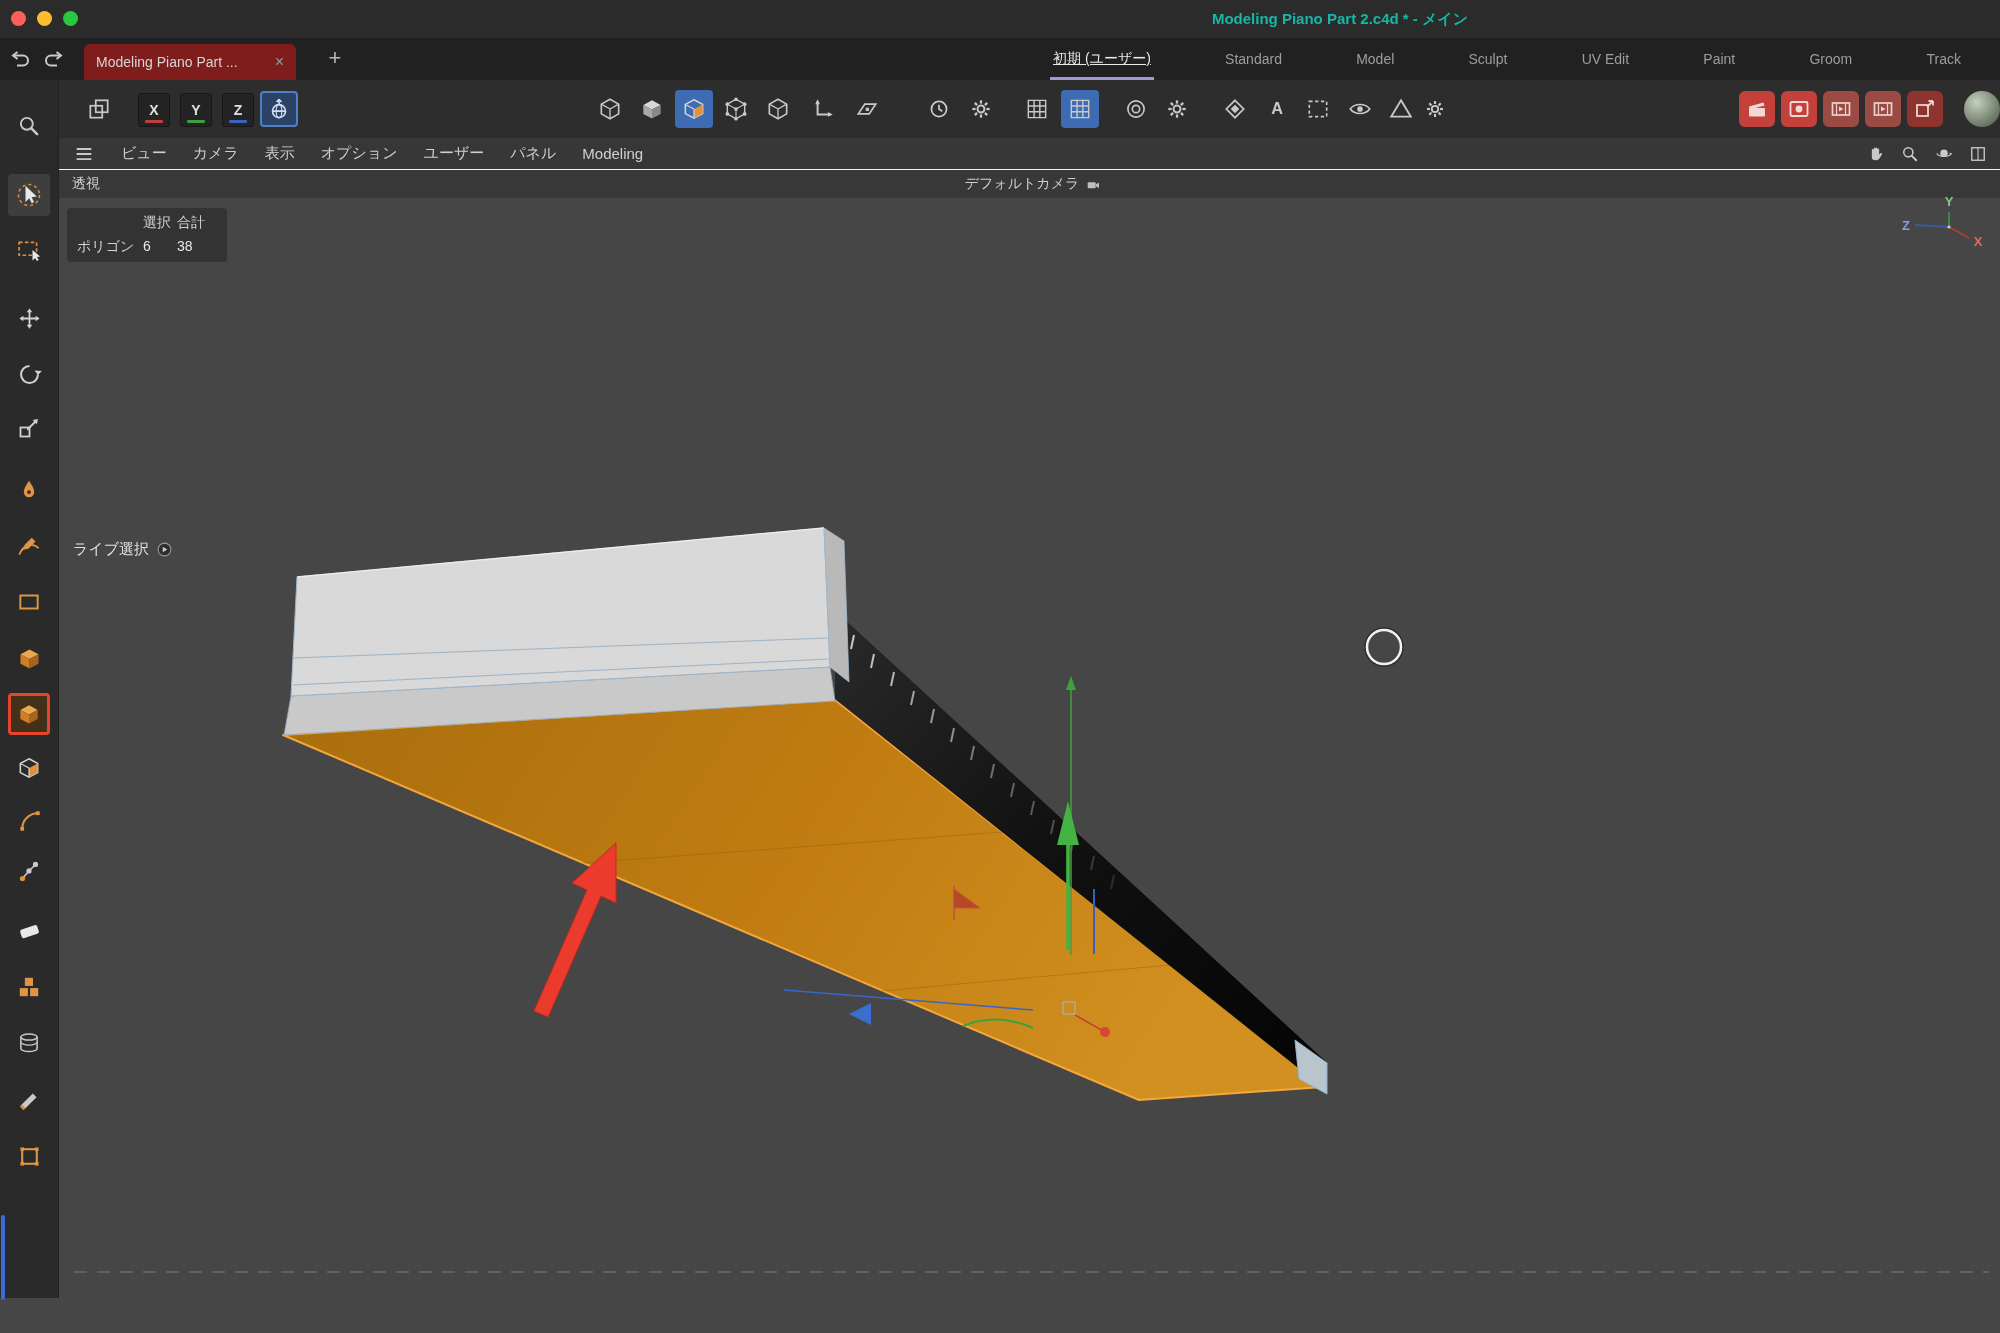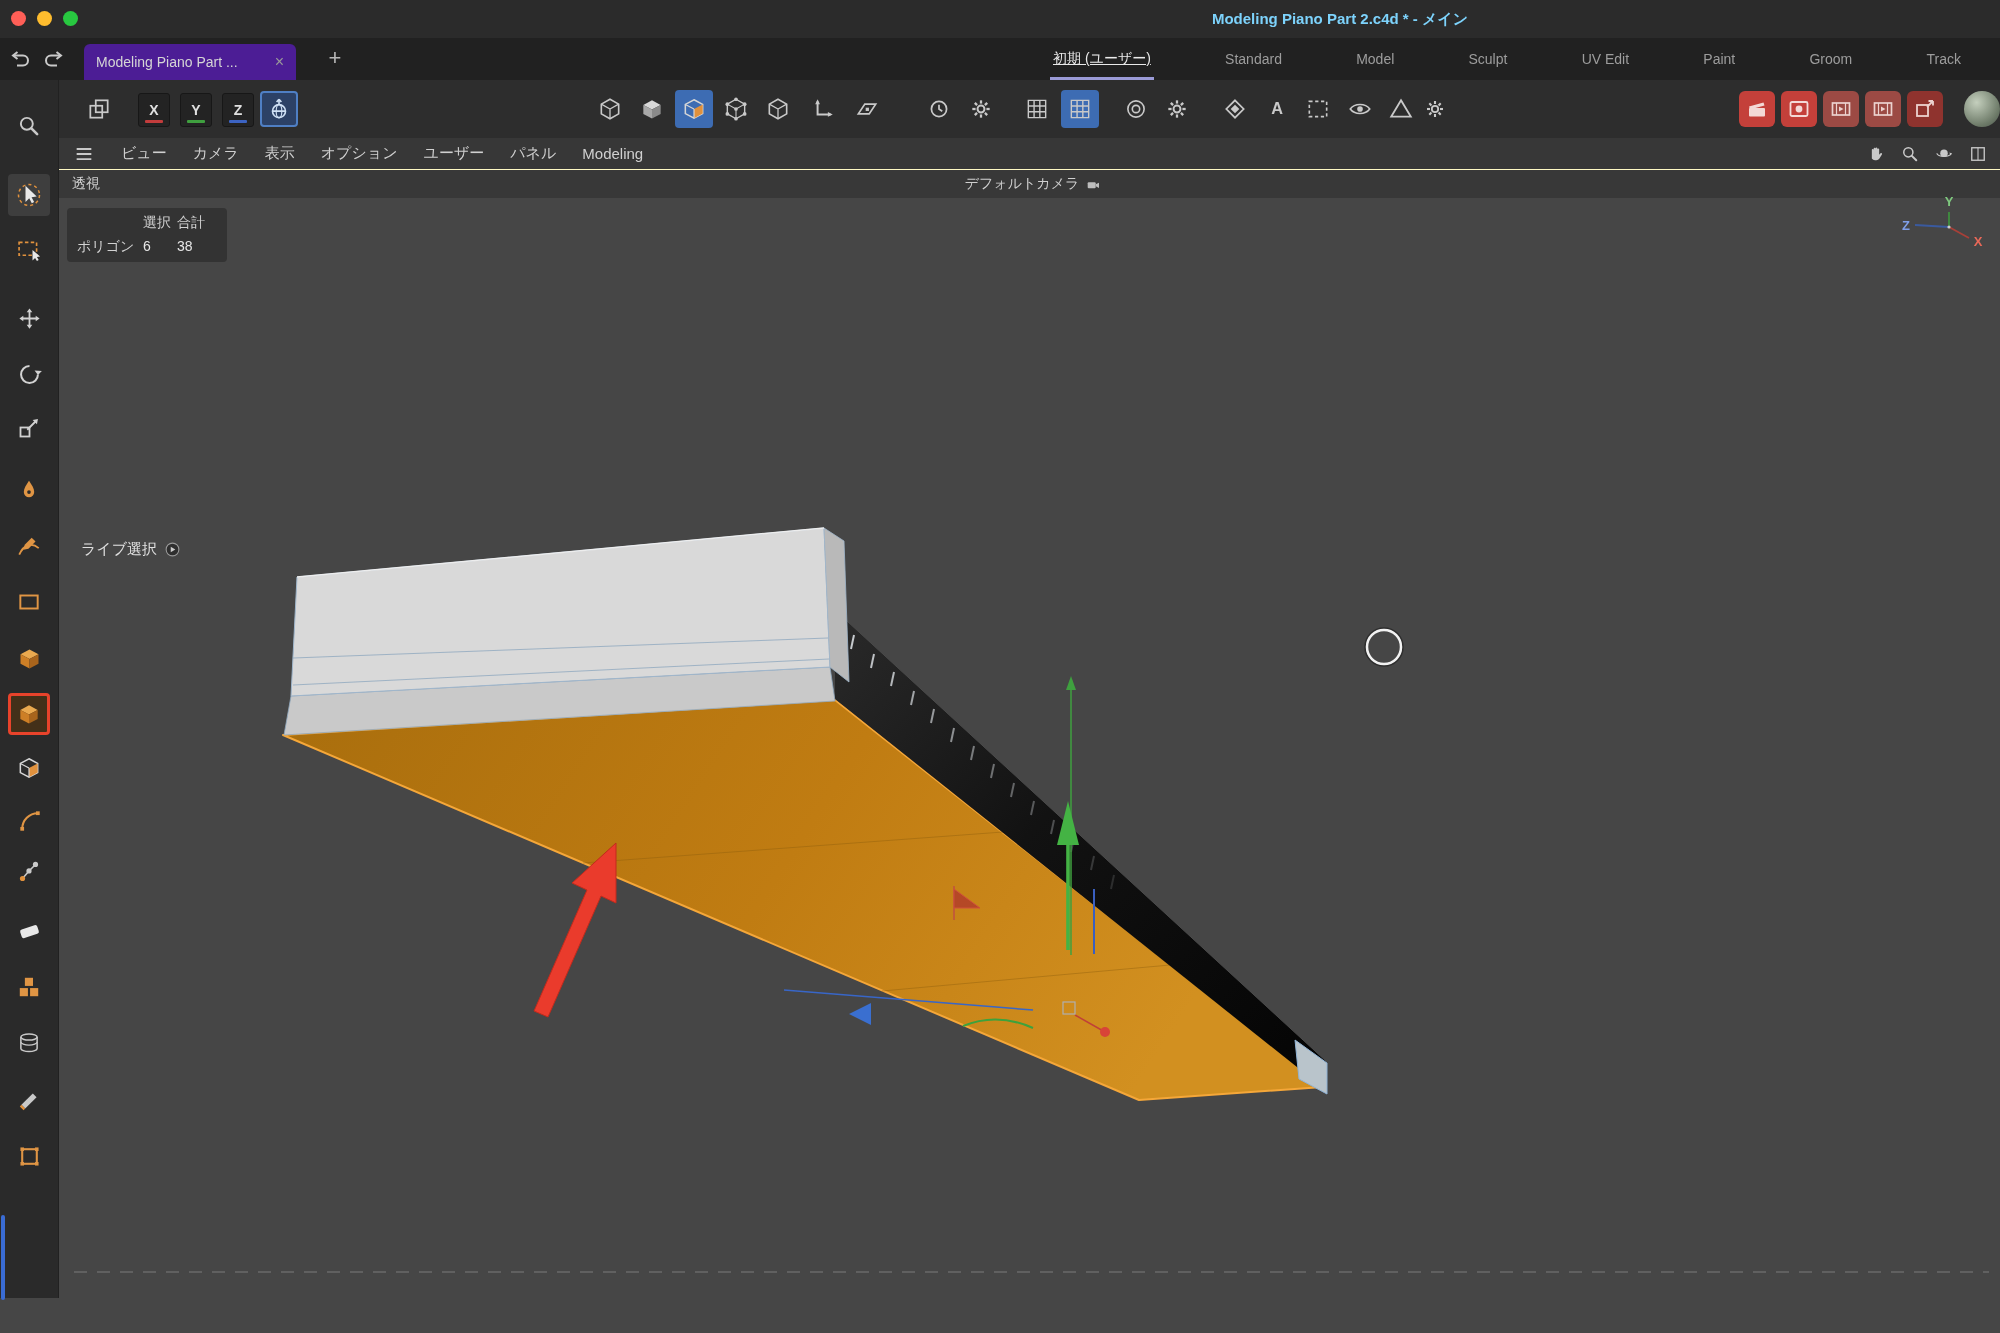--- a/index.html
+++ b/index.html
@@ -2,25 +2,25 @@
 <html><head>
 <meta charset="utf-8">
 <style>
   html,body{margin:0;padding:0;background:#000;}
   #app{position:relative;width:2000px;height:1333px;background:#464646;overflow:hidden;
        font-family:"Liberation Sans","DejaVu Sans",sans-serif;-webkit-font-smoothing:antialiased;}
   .ic{display:block;color:#c9c9c9;}
   
   #titlebar{position:absolute;left:0;top:0;width:2000px;height:38px;background:#2b2b2b;border-bottom:1px solid #191919;}
   .light{position:absolute;top:11px;width:15px;height:15px;border-radius:50%;}
-  #title-text{position:absolute;left:1340px;top:10px;transform:translateX(-50%);color:#7dd3fc;font-size:15px;font-weight:bold;white-space:nowrap;}
+  #title-text{position:absolute;left:1340px;top:10px;transform:translateX(-50%);color:#14b8a6;font-size:15px;font-weight:bold;white-space:nowrap;}
   
   #tabbar{position:absolute;left:0;top:38px;width:2000px;height:42px;background:#212121;border-bottom:1px solid #121212;}
   .histbtn{position:absolute;top:8px;width:26px;height:26px;color:#a9a9a9;display:flex;align-items:center;justify-content:center;}
-  #doc-tab{position:absolute;left:84px;top:6px;width:212px;height:36px;background:#4c1d95;border-radius:6px 6px 0 0;display:flex;align-items:center;padding:0 12px;box-sizing:border-box;}
+  #doc-tab{position:absolute;left:84px;top:6px;width:212px;height:36px;background:#7f1d1d;border-radius:6px 6px 0 0;display:flex;align-items:center;padding:0 12px;box-sizing:border-box;}
   #doc-tab .lbl{color:#d5d5d5;font-size:14px;flex:1;white-space:nowrap;overflow:hidden;}
   #doc-tab .x{color:#9a9a9a;font-size:16px;margin-left:10px;}
   #new-tab{position:absolute;left:322px;top:5px;color:#b8b8b8;font-size:22px;width:26px;height:30px;display:flex;align-items:center;justify-content:center;}
   #layouts{position:absolute;left:1050px;right:36px;top:0;height:42px;display:flex;align-items:center;justify-content:space-between;}
   .layout{color:#9d9d9d;font-size:14px;padding:12px 3px;white-space:nowrap;}
   .layout.active{color:#eaeaea;box-shadow:inset 0 -3px 0 #9b9bd7;text-decoration:underline;}
   
   #toolbar{position:absolute;left:59px;top:80px;width:1941px;height:58px;background:#2d2d2d;border-bottom:1px solid #1e1e1e;}
   .tbtn{position:absolute;top:10px;width:38px;height:38px;border-radius:4px;display:flex;align-items:center;justify-content:center;color:#b9b9b9;}
   .tbtn.active{background:#3d6cb3;color:#eef4fc;}
@@ -40,21 +40,21 @@
   #vp-menu{position:absolute;left:0;top:0;width:100%;height:32px;background:#373737;border-bottom:1px solid #fef9c3;display:flex;align-items:center;box-sizing:border-box;z-index:5;}
   .vmi{color:#d0d0d0;font-size:15px;margin-left:26px;white-space:nowrap;}
   #vp-menu .spacer{flex:1;}
   .navic{width:24px;height:24px;margin-right:10px;display:flex;align-items:center;justify-content:center;color:#bdbdbd;}
   #vp-header{position:absolute;left:0;top:32px;width:100%;height:28px;background:#383838;z-index:4;}
   #proj-label{position:absolute;left:13px;top:5px;color:#cfcfcf;font-size:14px;}
   #cam-label{position:absolute;left:974px;top:5px;transform:translateX(-50%);display:flex;align-items:flex-end;gap:6px;color:#cfcfcf;font-size:14px;white-space:nowrap;}
   #scene{position:absolute;left:0;top:0;z-index:1;}
   #stats{position:absolute;left:8px;top:70px;z-index:4;background:rgba(22,22,22,0.40);border-radius:4px;padding:6px 10px;display:grid;grid-template-columns:66px 34px 40px;row-gap:6px;font-size:14px;color:#d2d2d2;}
   #stats .num{color:#e6e6e6;}
-  #live-sel{position:absolute;left:14px;top:402px;z-index:4;display:flex;align-items:center;gap:7px;color:#e0e0e0;font-size:15px;margin-left:8px;}
+  #live-sel{position:absolute;left:14px;top:402px;z-index:4;display:flex;align-items:center;gap:7px;color:#e0e0e0;font-size:15px;}
   #gizmo{position:absolute;left:1790px;top:20px;z-index:4;}
   
   #bottombar{position:absolute;left:0;top:1298px;width:2000px;height:35px;background:#242424;border-top:1px solid #181818;display:flex;align-items:center;justify-content:flex-end;box-sizing:border-box;padding-right:30px;color:#cbcbcb;font-size:15px;}
 </style>
 </head>
 <body>
 
 <svg width="0" height="0" style="position:absolute" aria-hidden="true">
 <defs>
 <symbol id="s-mag" viewBox="0 0 24 24">

